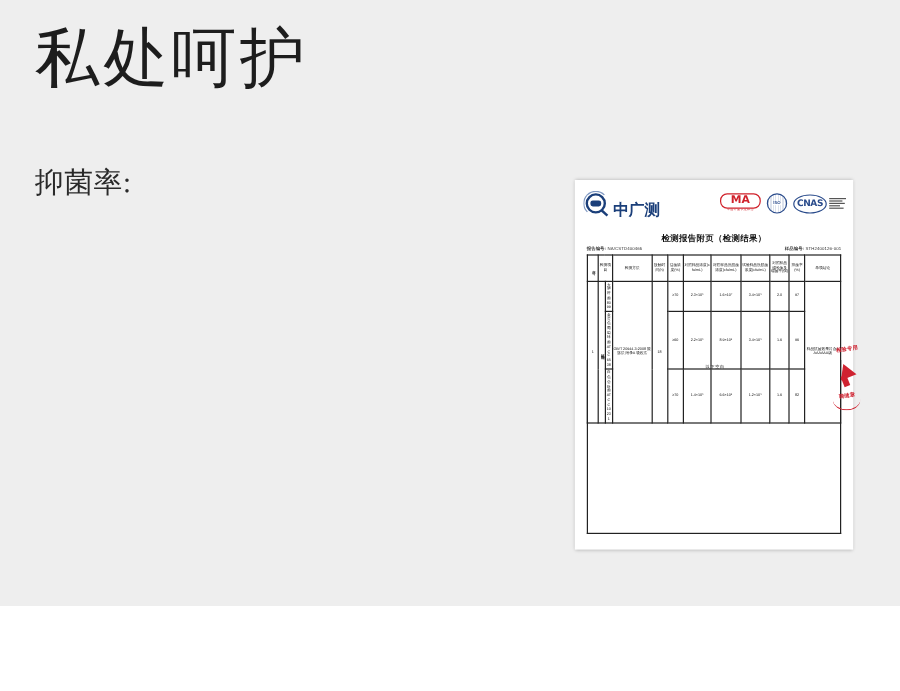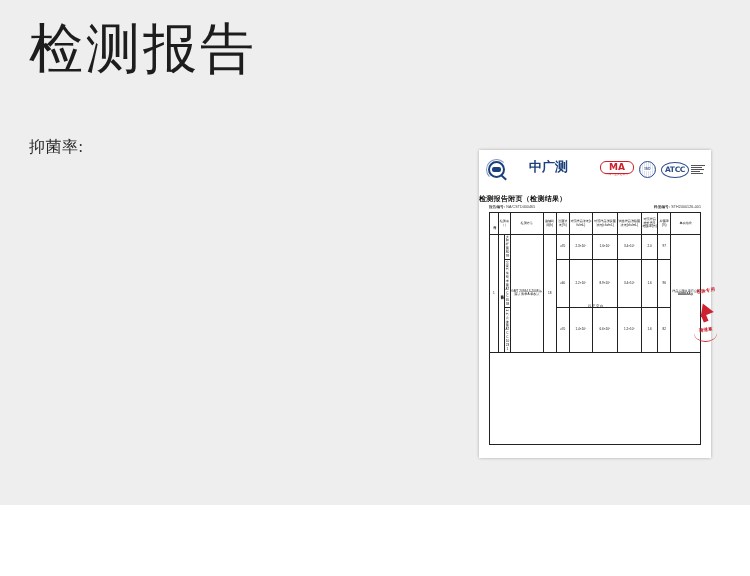--- a/index.html
+++ b/index.html
@@ -54,21 +54,21 @@
     line-height: 1.62;
     color: #2a2a2a;
     letter-spacing: 0.5px;
     white-space: nowrap;
   }
   .rate-block {
     margin-top: 36px;
   }
   .rate-line {
     font-family: "Liberation Serif", "DejaVu Serif", serif;
-    font-size: 16px;
+    font-size: 24px;
     line-height: 1.62;
     color: #2a2a2a;
     letter-spacing: 0.5px;
     white-space: nowrap;
   }
   
   .cert-page {
     position: absolute;
     left: 479px;
     top: 150px;
@@ -91,22 +91,22 @@
     left: 6px;
     top: 8px;
     width: 220px;
     height: 32px;
   }
   .logo-wrap {
     position: absolute;
     left: 2px;
     top: 2px;
     display: flex;
-    align-items: flex-start;
-    gap: 20px;
+    align-items: flex-end;
+    gap: 2px;
   }
   .logo-mark {
     position: relative;
     width: 22px;
     height: 22px;
   }
   .logo-mark .ring {
     position: absolute;
     left: 1px; top: 1px;
     width: 17px; height: 17px;
@@ -254,21 +254,21 @@
   .cnas-lines i:nth-child(2) { width: 11px; }
   .cnas-lines i:nth-child(3) { width: 13px; }
   .cnas-lines i:nth-child(4) { width: 9px; }
   .cnas-lines i:nth-child(5) { width: 12px; }
   
   .cert-title {
     position: absolute;
     left: 0;
     top: 45px;
     width: 232px;
-    text-align: left;
+    text-align: center;
     font-family: "DejaVu Serif", serif;
     font-size: 7px;
     font-weight: 700;
     color: #111;
     letter-spacing: 0.3px;
     line-height: 1;
   }
   .cert-meta {
     position: absolute;
     left: 10px;
@@ -410,21 +410,21 @@
 </style>
 </head>
 <body>
 
 <div id="root">
 
   <div class="backdrop"></div>
 
   <div class="left-col">
 
-    <div class="main-title">检测报告</div>
+    <div class="main-title">私处呵护</div>
 
     <div class="sub-block">
     </div>
 
     <div class="rate-block">
       <div class="rate-line">抑菌率:</div>
     </div>
 
   </div>
 
@@ -449,21 +449,21 @@
                 <span class="ma-text">MA</span>
               </span>
             <span class="ma-sub">中国计量认证标志</span>
           </span>
           <span class="badge-seal">
             <span>ISO</span>
           </span>
           <span class="badge-cnas">
             <span class="cnas-mark">
               <span class="cnas-oval"></span>
-              <span class="cnas-text">ATCC</span>
+              <span class="cnas-text">CNAS</span>
             </span>
             <span class="cnas-lines">
               <i></i>
                 <i></i>
                 <i></i>
                 <i></i>
                 <i></i>
             </span>
           </span>
         </div>

